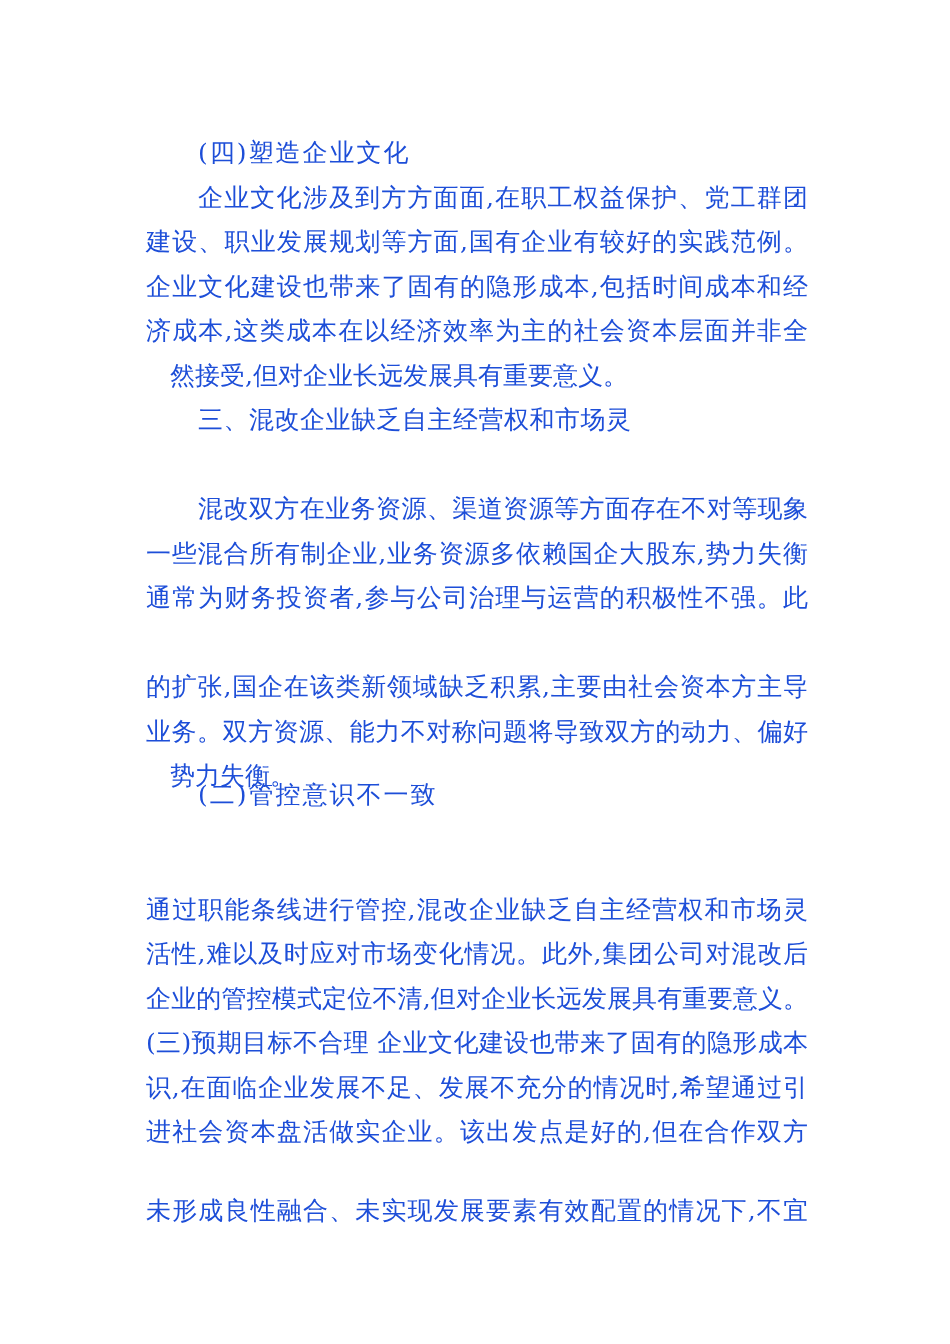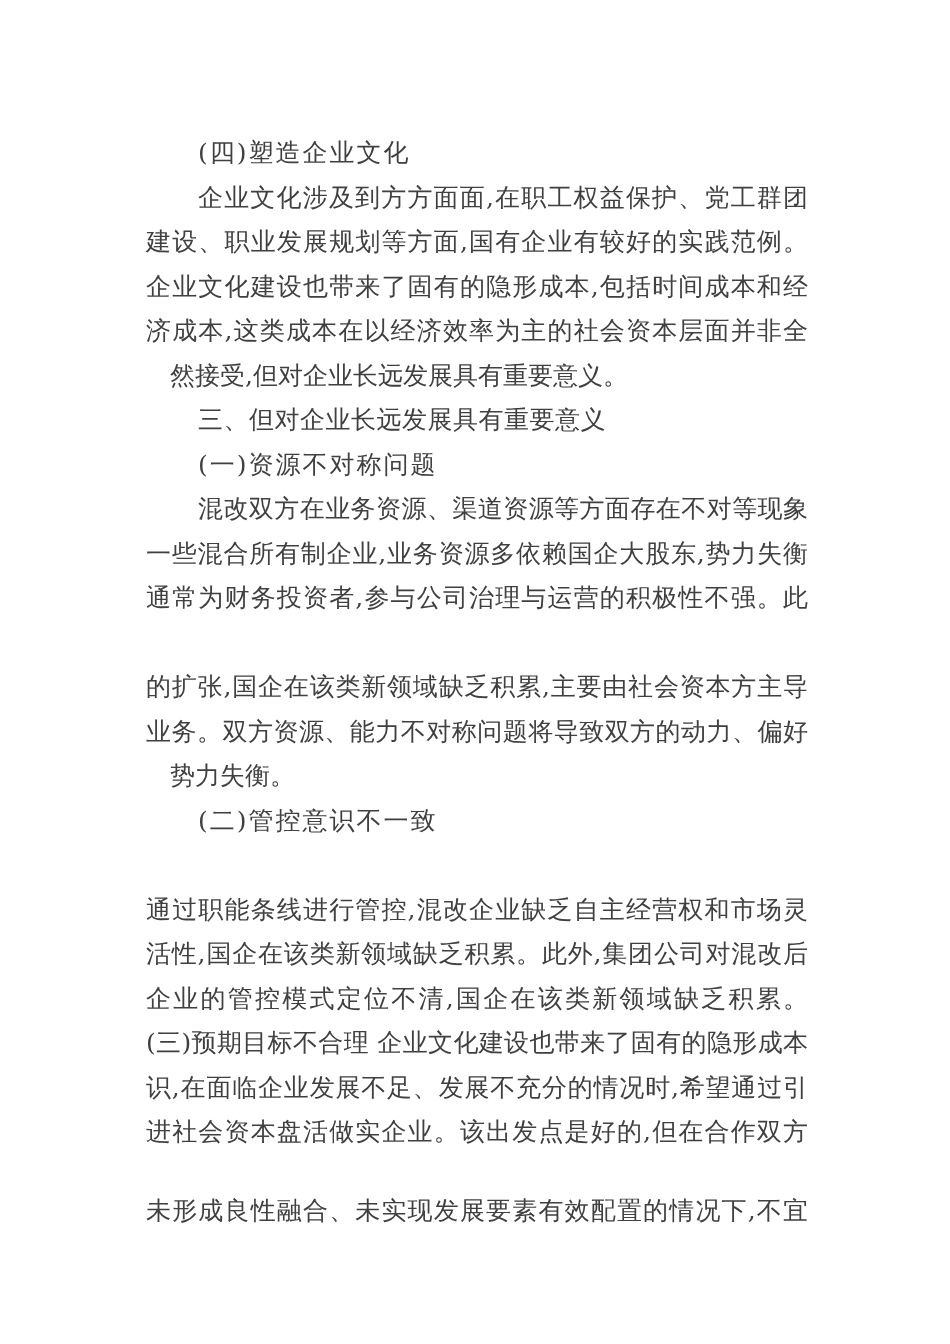--- a/index.html
+++ b/index.html
@@ -6,21 +6,21 @@
   body { width: 950px; height: 1344px; position: relative; overflow: hidden; }
   .page { position: absolute; left: 0; top: 0; width: 950px; height: 1344px; background: #ffffff; }
   .line {
     position: absolute;
     left: 146px;
     width: 662px;
     height: 30px;
     font-family: "DejaVu Serif", "Liberation Serif", serif;
     font-size: 25px;
     line-height: 30px;
-    color: #404040;
+    color: #1d4ed8;
     white-space: nowrap;
     text-align: justify;
     text-align-last: justify;
     letter-spacing: 0px;
   }
   .indent { left: 198px; width: 610px; }
   .short { text-align-last: left; margin-left: 24px; }
   .heading-main {
     font-family: "DejaVu Sans", "Liberation Sans", sans-serif;
     font-size: 25px;
@@ -33,31 +33,30 @@
 <body>
 
 <div class="page">
   <div class="line indent heading-sub" style="top:138px">(四)塑造企业文化</div>
   <div class="line indent" style="top:183px">企业文化涉及到方方面面,在职工权益保护、党工群团</div>
   <div class="line" style="top:227px">建设、职业发展规划等方面,国有企业有较好的实践范例。</div>
   <div class="line" style="top:272px">企业文化建设也带来了固有的隐形成本,包括时间成本和经</div>
   <div class="line" style="top:316px">济成本,这类成本在以经济效率为主的社会资本层面并非全</div>
   <div class="line short" style="top:361px">然接受,但对企业长远发展具有重要意义。</div>
 
-  <div class="line indent heading-main" style="top:405px">三、但对企业长远发展具有重要意义</div>
+  <div class="line indent heading-main" style="top:405px">三、混改企业缺乏自主经营权和市场灵</div>
 
-  <div class="line indent heading-sub" style="top:450px">(一)资源不对称问题</div>
   <div class="line indent" style="top:494px">混改双方在业务资源、渠道资源等方面存在不对等现象</div>
   <div class="line" style="top:539px">一些混合所有制企业,业务资源多依赖国企大股东,势力失衡</div>
   <div class="line" style="top:583px">通常为财务投资者,参与公司治理与运营的积极性不强。此</div>
   <div class="line" style="top:672px">的扩张,国企在该类新领域缺乏积累,主要由社会资本方主导</div>
   <div class="line" style="top:717px">业务。双方资源、能力不对称问题将导致双方的动力、偏好</div>
   <div class="line short" style="top:761px">势力失衡。</div>
 
-  <div class="line indent heading-sub" style="top:806px">(二)管控意识不一致</div>
+  <div class="line indent heading-sub" style="top:780px">(二)管控意识不一致</div>
   <div class="line" style="top:895px">通过职能条线进行管控,混改企业缺乏自主经营权和市场灵</div>
-  <div class="line" style="top:939px">活性,国企在该类新领域缺乏积累。此外,集团公司对混改后</div>
-  <div class="line" style="top:984px">企业的管控模式定位不清,国企在该类新领域缺乏积累。</div>
+  <div class="line" style="top:939px">活性,难以及时应对市场变化情况。此外,集团公司对混改后</div>
+  <div class="line" style="top:984px">企业的管控模式定位不清,但对企业长远发展具有重要意义。</div>
   <div class="line" style="top:1028px">(三)预期目标不合理 企业文化建设也带来了固有的隐形成本</div>
   <div class="line" style="top:1073px">识,在面临企业发展不足、发展不充分的情况时,希望通过引</div>
   <div class="line" style="top:1117px">进社会资本盘活做实企业。该出发点是好的,但在合作双方</div>
   <div class="line" style="top:1196px">未形成良性融合、未实现发展要素有效配置的情况下,不宜</div>
 </div>
 
 </body></html>

